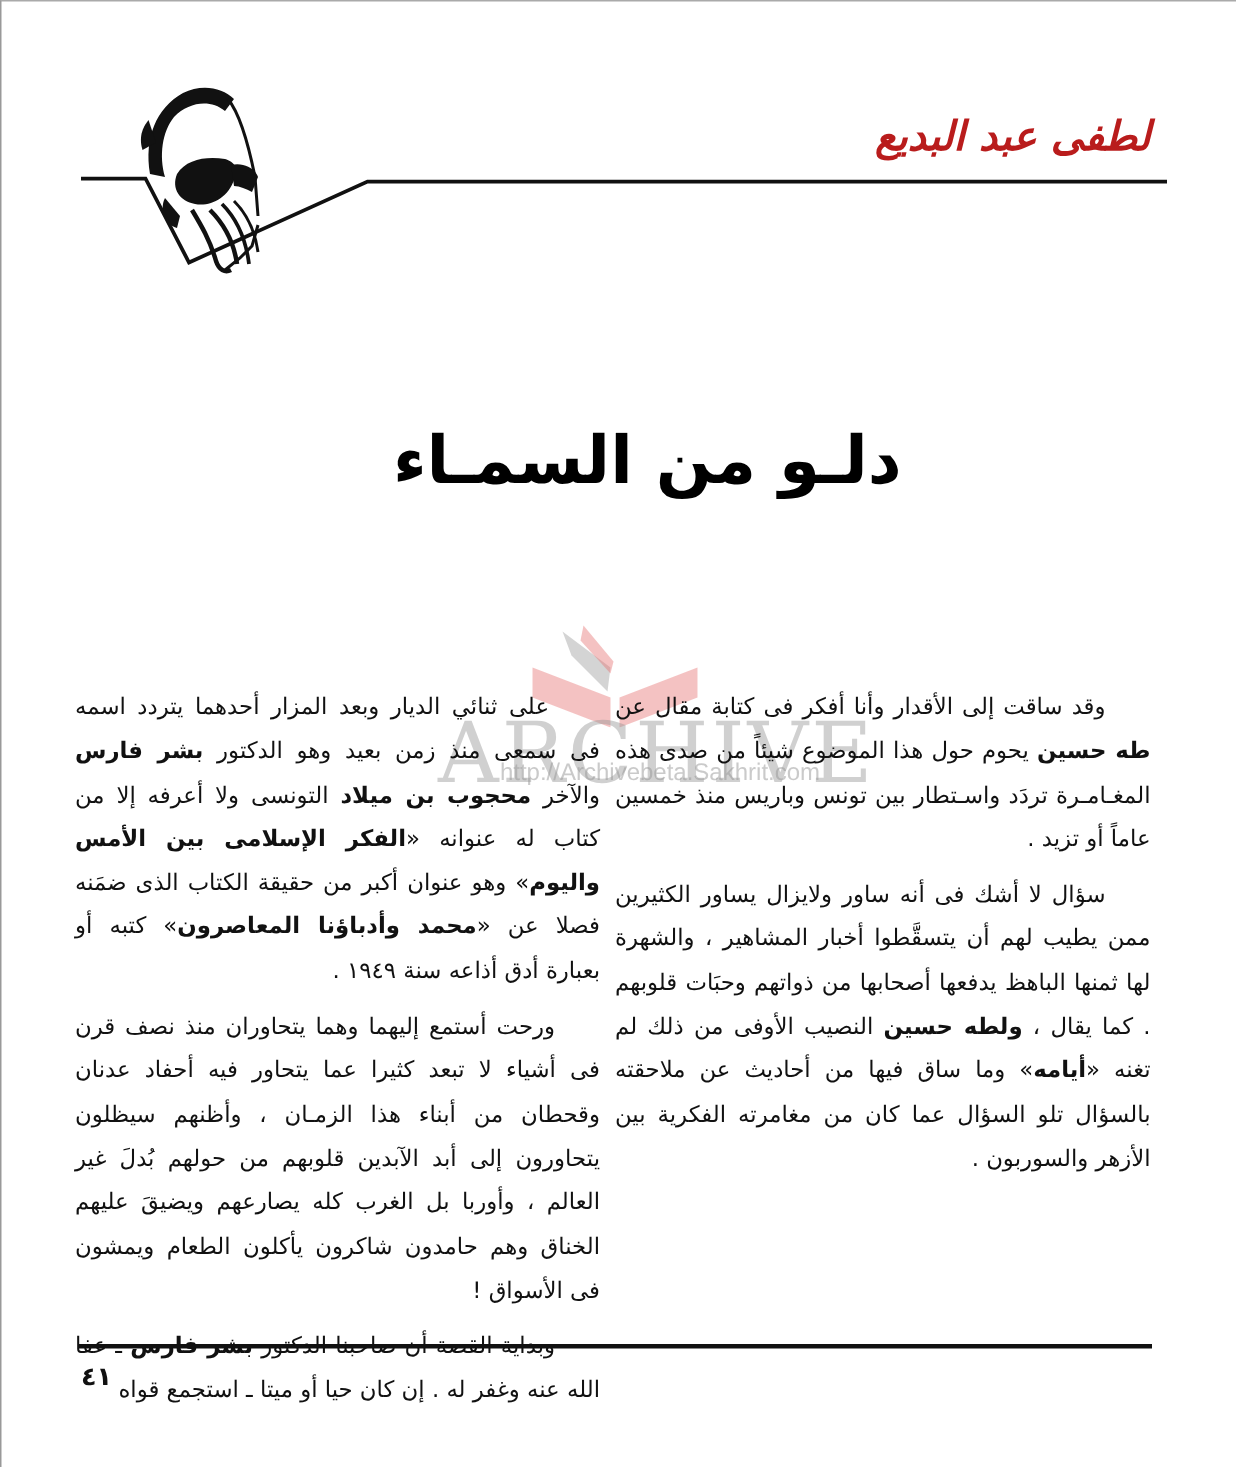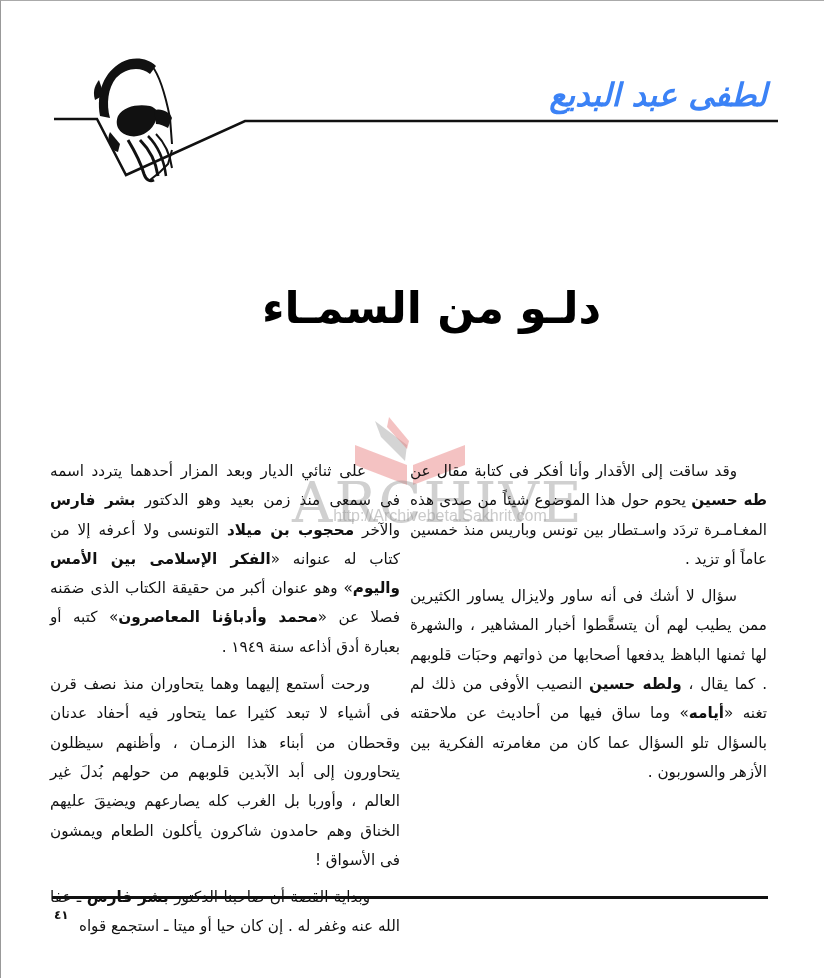--- a/index.html
+++ b/index.html
@@ -6,21 +6,21 @@
   body {
     width: 825px; height: 979px; background: #ffffff; position: relative; overflow: hidden;
     font-family: "DejaVu Sans", sans-serif; color: #111;
   }
   .page-border { position: absolute; left: 0; top: 0; width: 824px; height: 978px; border-left: 1px solid #999; border-top: 1px solid #aaa; box-sizing: border-box; pointer-events: none; }
 
   
   .author {
     position: absolute; top: 76px; right: 58px; direction: rtl;
     font-family: "DejaVu Sans", sans-serif; font-style: italic; font-weight: bold;
-    font-size: 32px; letter-spacing: 0.5px; color: #3b82f6;
+    font-size: 27px; letter-spacing: 0.5px; color: #b91c1c;
   }
   .header-art { position: absolute; left: 0; top: 0; width: 825px; height: 200px; }
 
   .title {
     position: absolute; top: 282px; left: 0; width: 825px; text-align: center; direction: rtl;
     font-family: "DejaVu Sans", sans-serif; font-weight: bold; font-size: 44px; color: #000;
   }
 
   
   .wm-book { position: absolute; left: 345px; top: 415px; width: 130px; height: 70px; }
@@ -42,21 +42,21 @@
   }
   .col-right { right: 58px; width: 357px; }
   .col-left { left: 50px; width: 350px; }
   .col p { margin: 0 0 8px 0; text-indent: 30px; }
   .col p.first { text-indent: 34px; }
   .col b { font-weight: bold; }
 
   .bottom-rule { position: absolute; left: 52px; top: 896px; width: 716px; height: 3px; background: #111; }
   .page-number {
     position: absolute; left: 54px; top: 908px; font-family: "DejaVu Sans", sans-serif;
-    font-weight: bold; font-size: 12px; color: #111;
+    font-weight: bold; font-size: 17px; color: #111;
   }
 </style>
 </head>
 <body>
 
 <div class="page-border"></div>
 
 <svg class="header-art" viewBox="0 0 825 200">
   <g>
 

